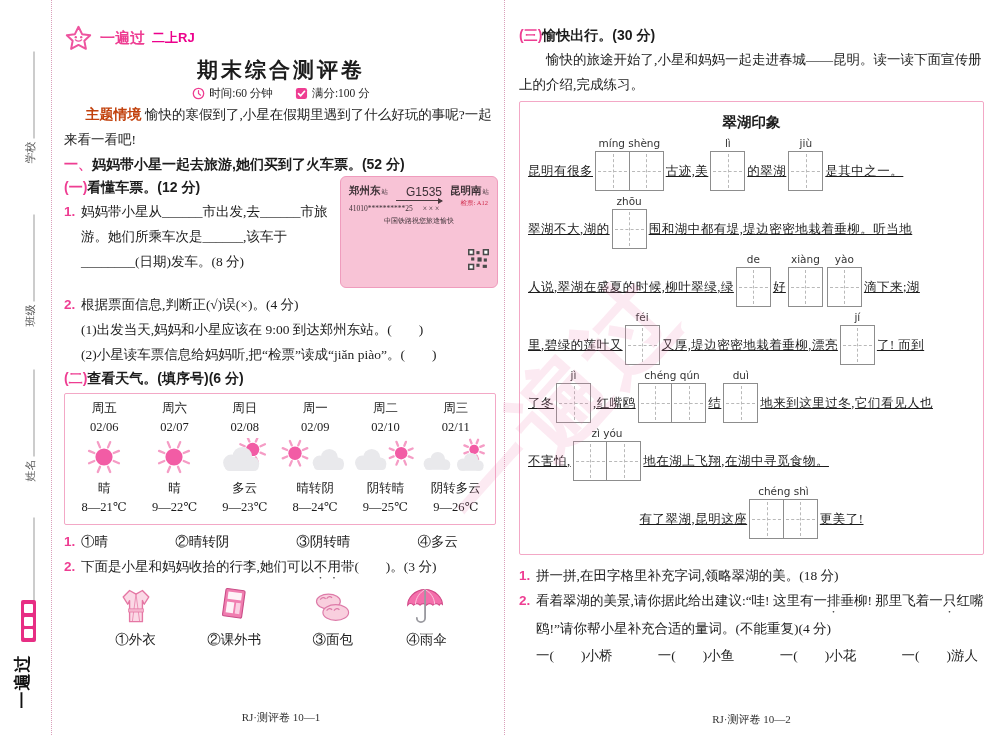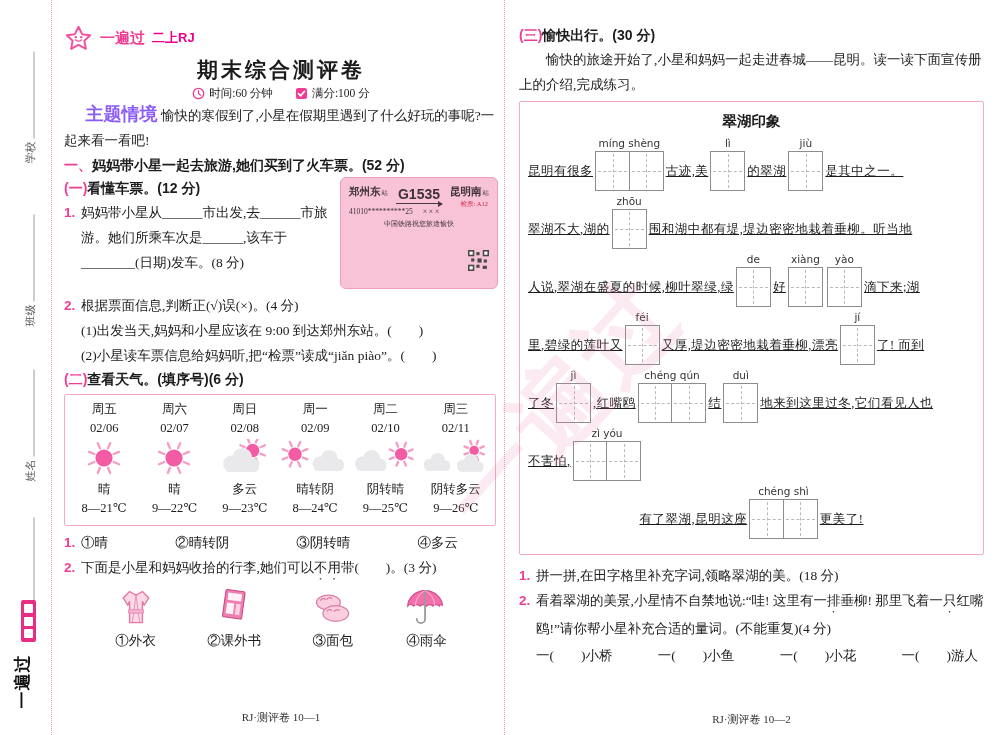--- a/index.html
+++ b/index.html
@@ -33,41 +33,41 @@
   .brand { color:#ee3d92; font-family:"Liberation Sans",sans-serif; font-weight:bold; font-size:15px; }
   .edition { color:#ec008c; font-family:"Liberation Sans",sans-serif; font-weight:bold; font-size:13px; }
   h1.title { text-align:center; font-size:21px; letter-spacing:3px; margin:4px 0 2px; }
   .meta { display:flex; justify-content:center; gap:22px; align-items:center; font-size:11.5px;
           color:#222; margin-bottom:1px; }
   .meta .m-item { display:flex; align-items:center; gap:4px; }
 
   
   .para { font-size:13.5px; line-height:25px; }
   .indent { text-indent:2em; }
-  .theme-label { color:#8b5cf6; font-family:Liberation Serif, serif; font-weight:bold; font-size:18px; }
+  .theme-label { color:#c2410c; font-family:Liberation Serif, serif; font-weight:bold; font-size:14px; }
   .sec-head { font-family:"Liberation Sans",sans-serif; font-weight:bold; font-size:14px; line-height:24px; }
   .sec-num, .p-num { color:#ee3d92; }
   .p-head { font-family:"Liberation Sans",sans-serif; font-weight:bold; font-size:14px; line-height:23px; }
   .question { position:relative; padding-left:17px; font-size:13.5px; line-height:25px; }
   .q-num { position:absolute; left:0; top:0; color:#ee3d92; font-family:"Liberation Sans",sans-serif;
            font-weight:bold; }
   .subq { padding-left:17px; font-size:13.5px; line-height:25px; }
   .clear { clear:both; }
   .emdot { text-emphasis:filled dot #444; -webkit-text-emphasis:filled dot #444;
            text-emphasis-position:under right; -webkit-text-emphasis-position:under; }
 
   
   .ticket { float:right; width:158px; height:112px; margin:0 0 4px 8px; background:#f8c3d6;
             border:1px solid #ef9cbd; border-radius:6px; position:relative; font-size:7.5px;
             color:#3c3136; padding:7px 8px 4px; }
   .t-row1 { display:flex; align-items:flex-start; justify-content:space-between; }
   .t-city { font-weight:bold; font-size:10.5px; }
   .t-sub { font-size:6.5px; margin-left:1px; }
   .t-mid { width:46px; margin-top:1px; }
-  .t-train { text-align:center; font-weight:bold; font-size:14px; font-family:"Liberation Sans",sans-serif; }
+  .t-train { text-align:right; font-weight:normal; font-size:12px; font-family:"Liberation Sans",sans-serif; }
   .t-arrowline { position:relative; height:1px; background:#4a3a3f; margin-top:1px; }
   .t-arrowline::after { content:''; position:absolute; right:-1px; top:-2.5px; border-left:5px solid #4a3a3f;
             border-top:3px solid transparent; border-bottom:3px solid transparent; }
   .t-check { position:absolute; right:9px; top:22px; color:#cf2b4b; font-size:6.5px; }
   .t-body { display:flex; justify-content:space-between; margin-top:4px; }
   .t-left div { line-height:11px; }
   .t-right { text-align:center; margin-top:4px; padding-right:14px; }
   .t-right div { line-height:11px; }
   .t-serial { margin-top:3px; display:flex; gap:10px; align-items:center; }
   .t-qr { position:absolute; right:8px; bottom:17px; width:21px; height:21px; }
@@ -84,21 +84,21 @@
              font-size:13.5px; line-height:25px; }
 
   
   .lg-row { display:flex; justify-content:space-evenly; margin-top:2px; }
   .lg-item { text-align:center; }
   .lg-icon { height:46px; }
   .lg-label { font-size:13.5px; line-height:20px; }
 
   
   .bbox { border:1px solid #f3a8c6; border-radius:2px; margin-top:4px; padding:8px 8px 6px; }
-  .b-title { text-align:center; font-family:Liberation Mono, monospace; font-weight:bold;
+  .b-title { text-align:center; font-family:Liberation Sans, sans-serif; font-weight:bold;
              font-size:14.5px; line-height:24px; }
   .passage { padding-top:8px; }
   .pline { display:flex; align-items:center; height:58px; font-size:12.5px; white-space:nowrap; }
   .pline.pcenter { justify-content:center; }
   .ptext { letter-spacing:0.5px;text-decoration:underline; }
   .gridwrap { position:relative; display:flex; margin:0 2px;align-items:center; }
   .pinyin { position:absolute; top:-14px; left:0; right:0; text-align:center; font-size:10.5px;
             color:#333; font-family:"DejaVu Sans",sans-serif; letter-spacing:0; }
   .cell { position:relative; width:35px; height:40px; border:1.3px solid #8d8d8d; background:#fff; }
   .cell + .cell { margin-left:-1.3px; }
@@ -547,38 +547,39 @@
               </span>
               <span class="ptext">地来到这里过冬,它们看见人也</span>
             </div>
             <div class="pline">
               <span class="ptext">不害怕,</span>
               <span class="gridwrap">
                 <span class="pinyin">zì yóu</span>
                 <span class="cell"></span>
                 <span class="cell"></span>
               </span>
+              <span class="ptext">地在湖上飞翔,在湖中寻觅食物。</span>
             </div>
             <div class="pline pcenter">
               <span class="ptext">有了翠湖,昆明这座</span>
               <span class="gridwrap">
                 <span class="pinyin">chéng shì</span>
                 <span class="cell"></span>
                 <span class="cell"></span>
               </span>
               <span class="ptext">更美了!</span>
             </div>
           </div>
       </div>
 
       <div class="question" style="margin-top:8px">
         <span class="q-num">1.</span><span>拼一拼,在田字格里补充字词,领略翠湖的美。(18 分)</span>
       </div>
       <div class="question">
-        <span class="q-num">2.</span><span id="tq2-stem"><span>看着翠湖的美景,小星情不自禁地说:“哇! 这里有一</span><span class="emdot">排</span><span>垂柳! 那里飞着一</span><span class="emdot">只</span><span>红嘴鸥!”请你帮小星补充合适的量词。(不能重复)(4 分)</span></span>
+        <span class="q-num">2.</span><span id="tq2-stem"><span>看着翠湖的美景,请你据此给出建议:“哇! 这里有一</span><span class="emdot">排</span><span>垂柳! 那里飞着一</span><span class="emdot">只</span><span>红嘴鸥!”请你帮小星补充合适的量词。(不能重复)(4 分)</span></span>
       </div>
       <div class="blank-row">
         <span>一(　　)小桥</span>
         <span>一(　　)小鱼</span>
         <span>一(　　)小花</span>
         <span>一(　　)游人</span>
       </div>
 
       <div class="footer">RJ·测评卷 10—2</div>
     </div>

